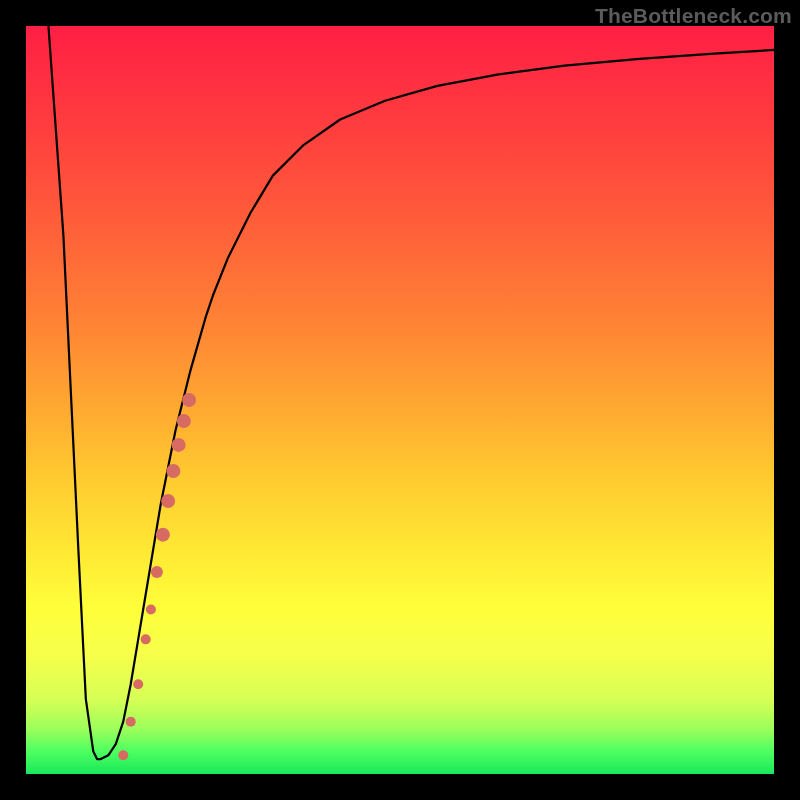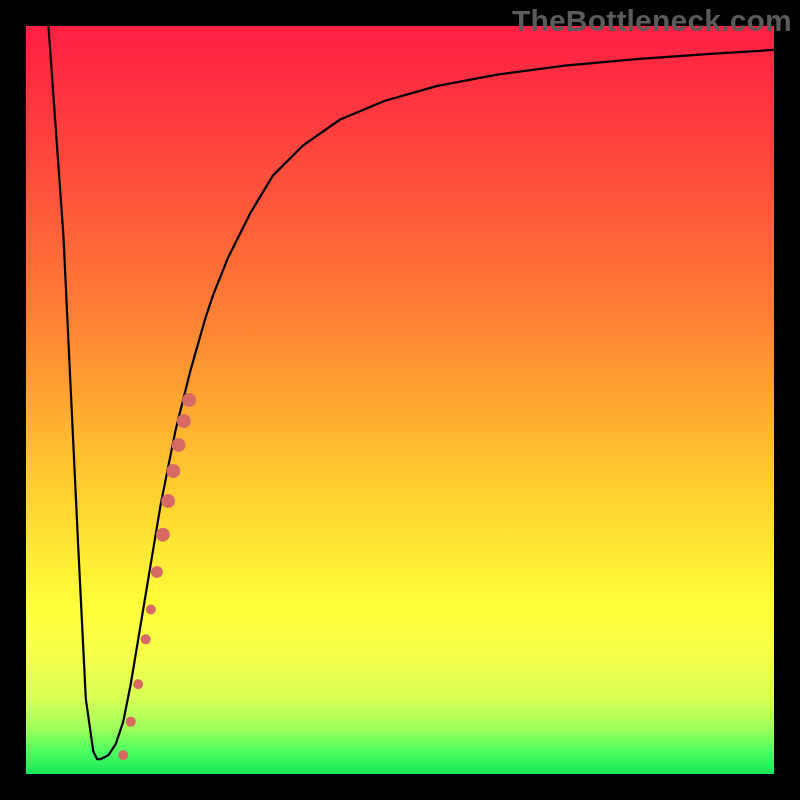--- a/index.html
+++ b/index.html
@@ -38,21 +38,21 @@
       #9cff5b 94%,
       #4dff60 97%,
       #18e85a 100%
     );
   }
   .watermark {
     position: absolute;
     top: 4px;
     right: 8px;
     color: #5b5b5b;
-    font-size: 30px;
+    font-size: 21px;
     font-weight: 600;
     letter-spacing: 0.2px;
     user-select: none;
   }
   svg.curve {
     position: absolute;
     left: 0;
     top: 0;
     width: 748px;
     height: 748px;

